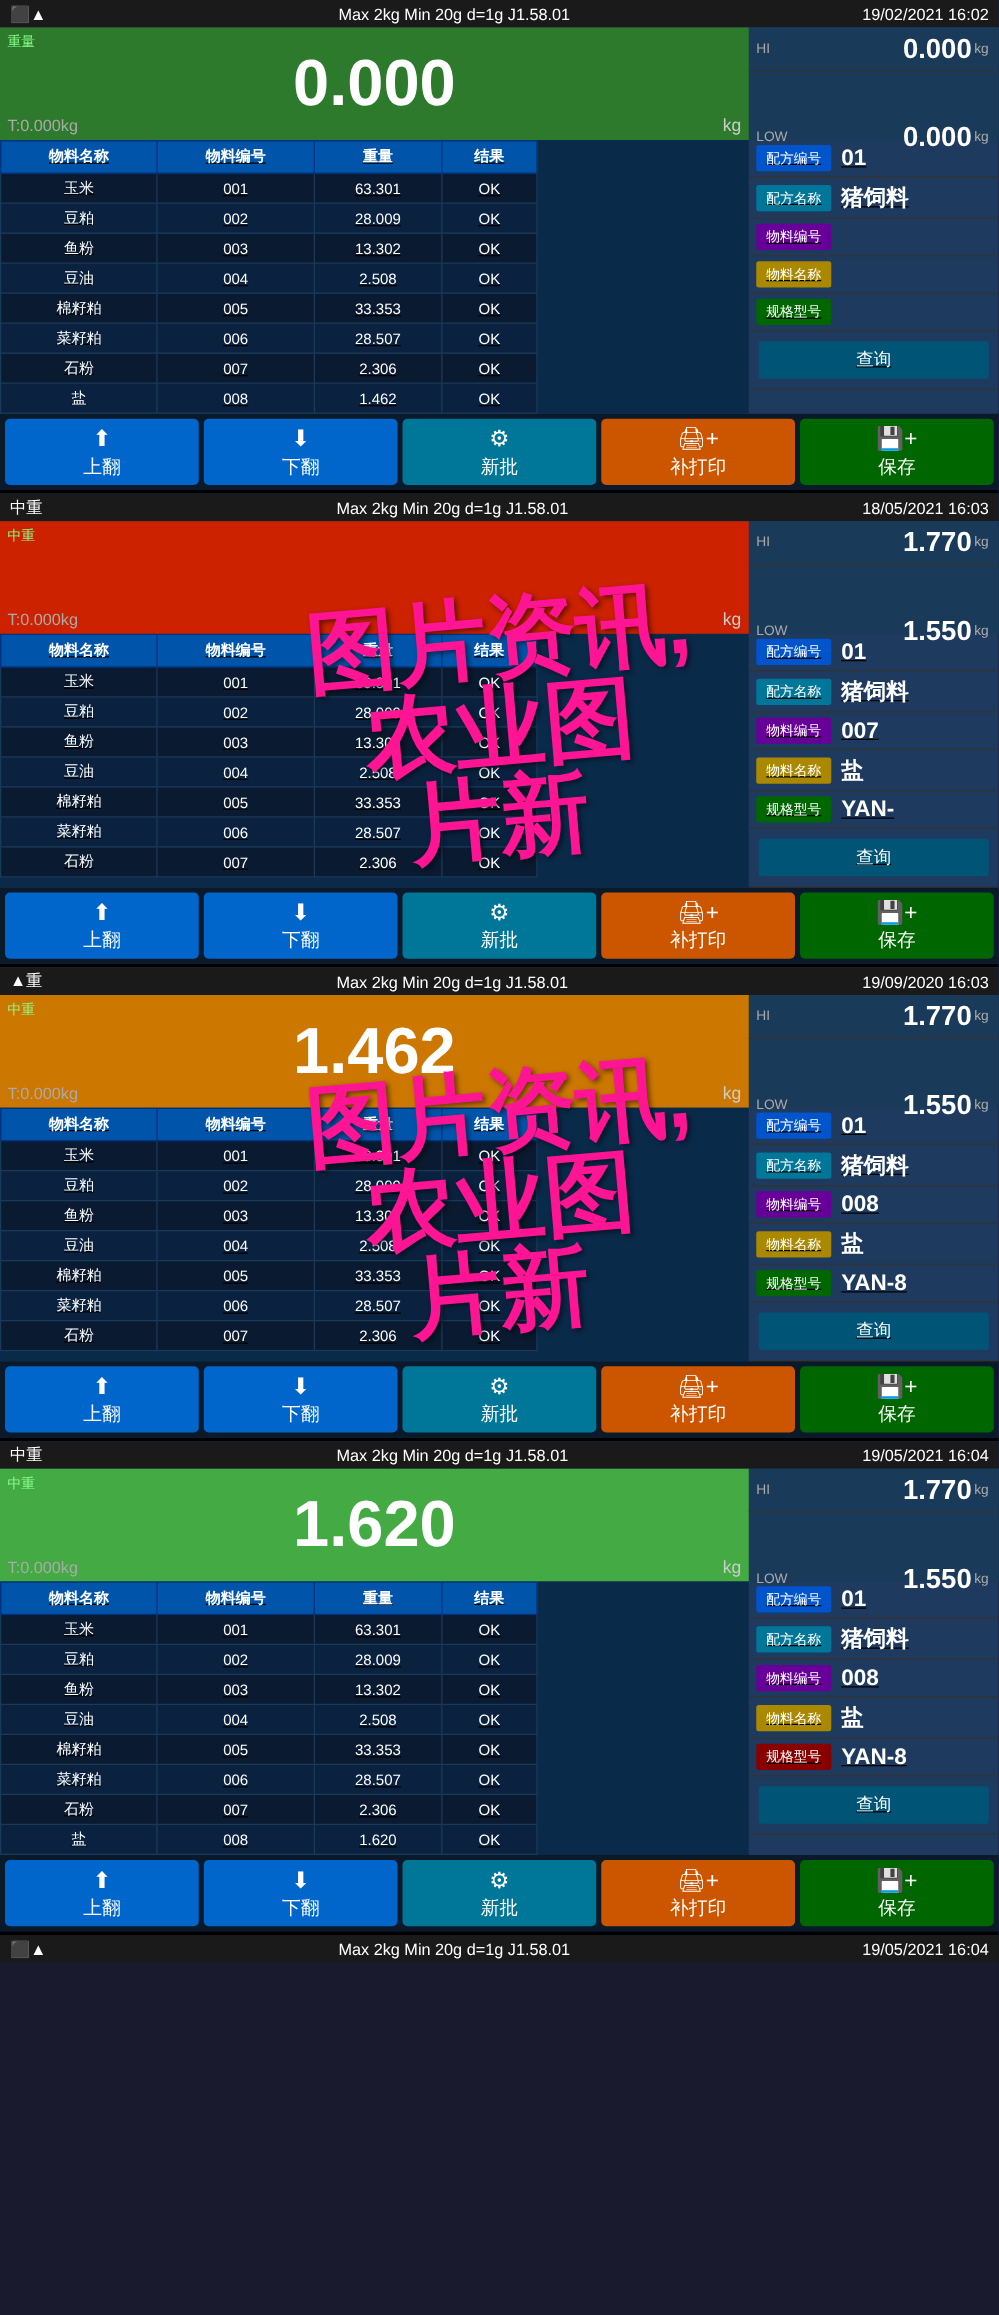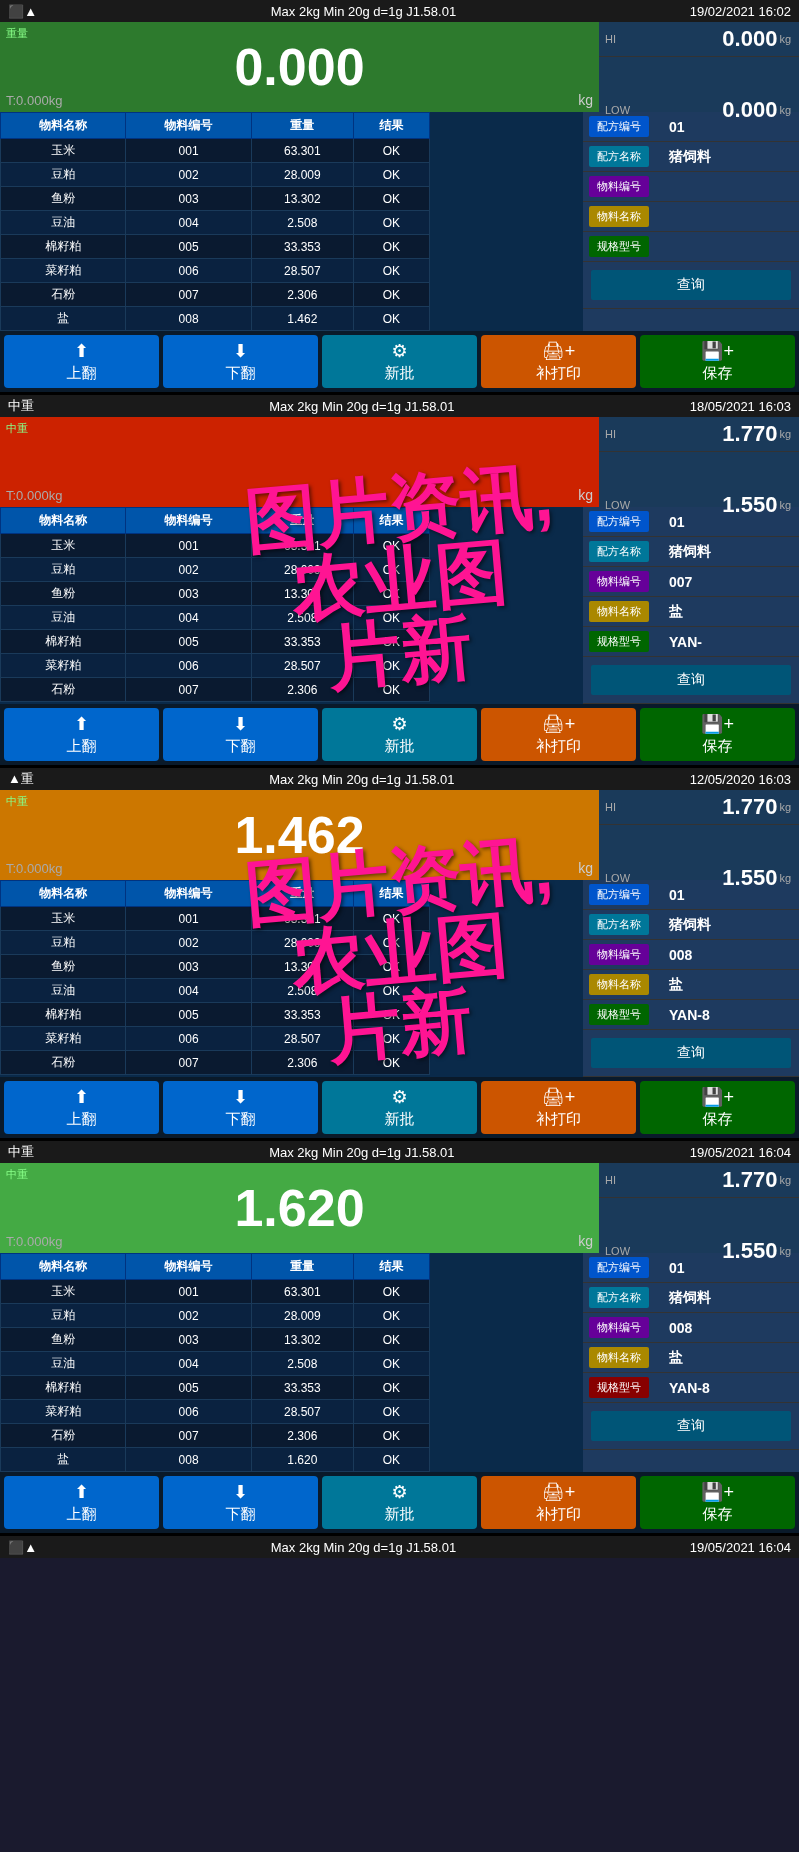--- a/index.html
+++ b/index.html
@@ -106,20 +106,21 @@
     }
 
     .data-table {
       width: 430px;
       border-collapse: collapse;
       font-size: 13px;
     }
 
     .table-wrapper {
       display: flex;
+      text-decoration: underline;
     }
 
     .table-wrapper-left {
       flex: 1;
       background: #0a2a4a;
     }
 
     .data-table th {
       background: #0055aa;
       color: #fff;
@@ -140,21 +141,21 @@
     .data-table tr:nth-child(even) td {
       background: #0a2240;
     }
 
     .data-table tr:nth-child(odd) td {
       background: #0a1a30;
     }
 
     
     .info-panel {
-      width: 216px;
+      width: 200px;
       display: flex;
       flex-direction: column;
     }
 
     .info-row {
       display: flex;
       align-items: center;
       padding: 4px 6px;
       min-height: 30px;
       border-bottom: 1px solid #333;
@@ -172,22 +173,22 @@
 
     .info-label.blue { background: #0055cc; }
     .info-label.teal { background: #007799; }
     .info-label.purple { background: #660099; }
     .info-label.yellow { background: #aa8800; }
     .info-label.green-btn { background: #006600; }
     .info-label.red-btn { background: #880000; }
 
     .info-value {
       color: #fff;
-      font-size: 14px;
-      margin-left: 20px;
+      font-size: 18px;
+      margin-left: 8px;
       font-weight: bold;
     }
 
     
     .btn-bar {
       display: flex;
       background: #0a1a2a;
       padding: 4px;
       gap: 4px;
     }
@@ -594,21 +595,21 @@
       <div class="watermark-text-1">图片资讯,</div>
       <div class="watermark-text-1">农业图</div>
       <div class="watermark-text-2">片新</div>
     </div>
 
   </div>
     <div class="panel panel-relative">
     <div class="header-bar">
       <span>▲重</span>
       <span>Max 2kg  Min 20g  d=1g  J1.58.01</span>
-      <span>12/05/2020  16:03</span>
+      <span>19/09/2020  16:03</span>
     </div>
     <div class="weight-display">
       <div class="weight-main" style="background:#cc7700">
         <span class="weight-label">中重</span>
         <span class="zero-label">T:0.000kg</span>
         <span class="weight-value">1.462</span>
         <span class="weight-unit">kg</span>
       </div>
       <div class="weight-side">
         <div class="side-row">

